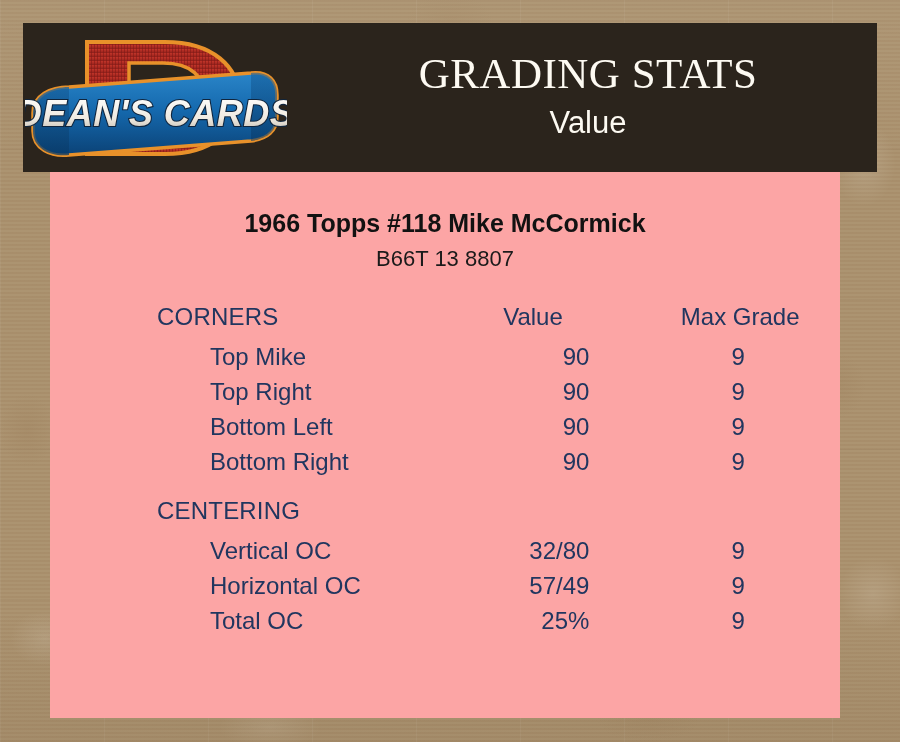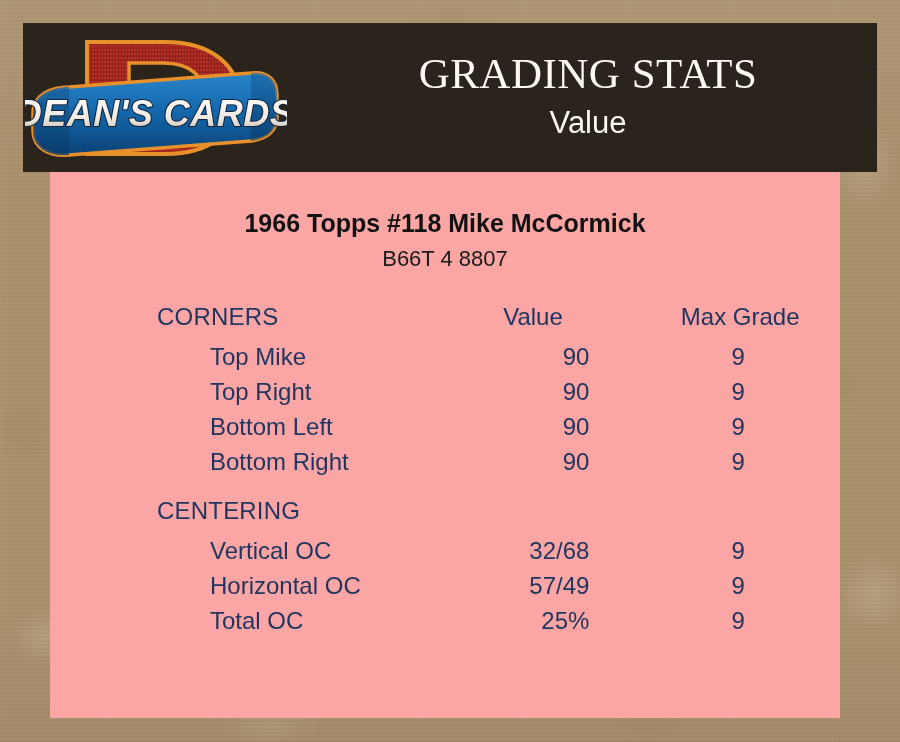--- a/index.html
+++ b/index.html
@@ -238,21 +238,21 @@
   <div id="header-titles">
     <div id="title-main">GRADING STATS</div>
     <div id="title-sub">Value</div>
   </div>
 
 </div>
 
 <div id="content-panel">
 
   <h1 id="card-title">1966 Topps #118 Mike McCormick</h1>
-  <p id="card-code">B66T 4 8807</p>
+  <p id="card-code">B66T 13 8807</p>
 
   <table id="stats-table">
     <colgroup>
       <col class="col-label">
       <col class="col-value">
       <col class="col-grade">
     </colgroup>
 
     <tbody>
         <tr class="hdr-row">
@@ -287,21 +287,21 @@
         </tr>
 
     <tr class="hdr-row">
       <th class="hdr-section">CENTERING</th>
       <th class="hdr-col"></th>
       <th class="hdr-col"></th>
     </tr>
 
     <tr class="data-row">
       <td class="cell-label">Vertical OC</td>
-      <td class="cell-value">32/68</td>
+      <td class="cell-value">32/80</td>
       <td class="cell-grade">9</td>
     </tr>
     <tr class="data-row">
       <td class="cell-label">Horizontal OC</td>
       <td class="cell-value">57/49</td>
       <td class="cell-grade">9</td>
     </tr>
     <tr class="data-row">
       <td class="cell-label">Total OC</td>
       <td class="cell-value">25%</td>

